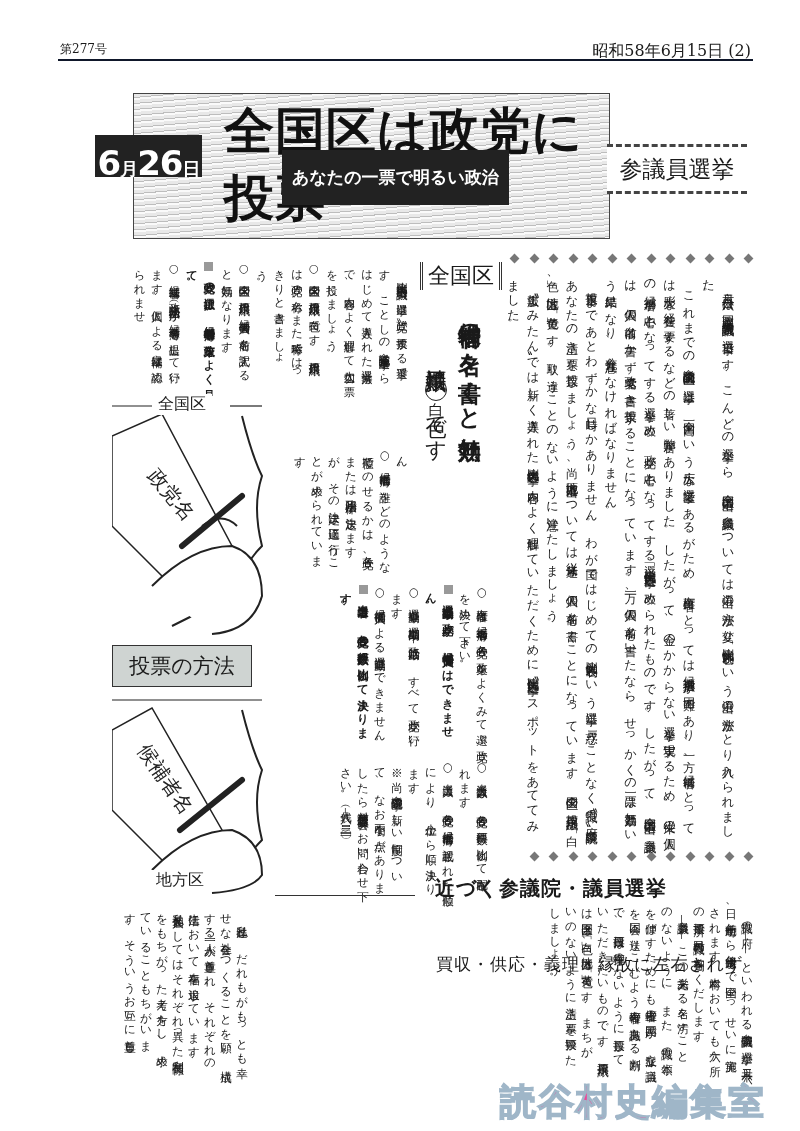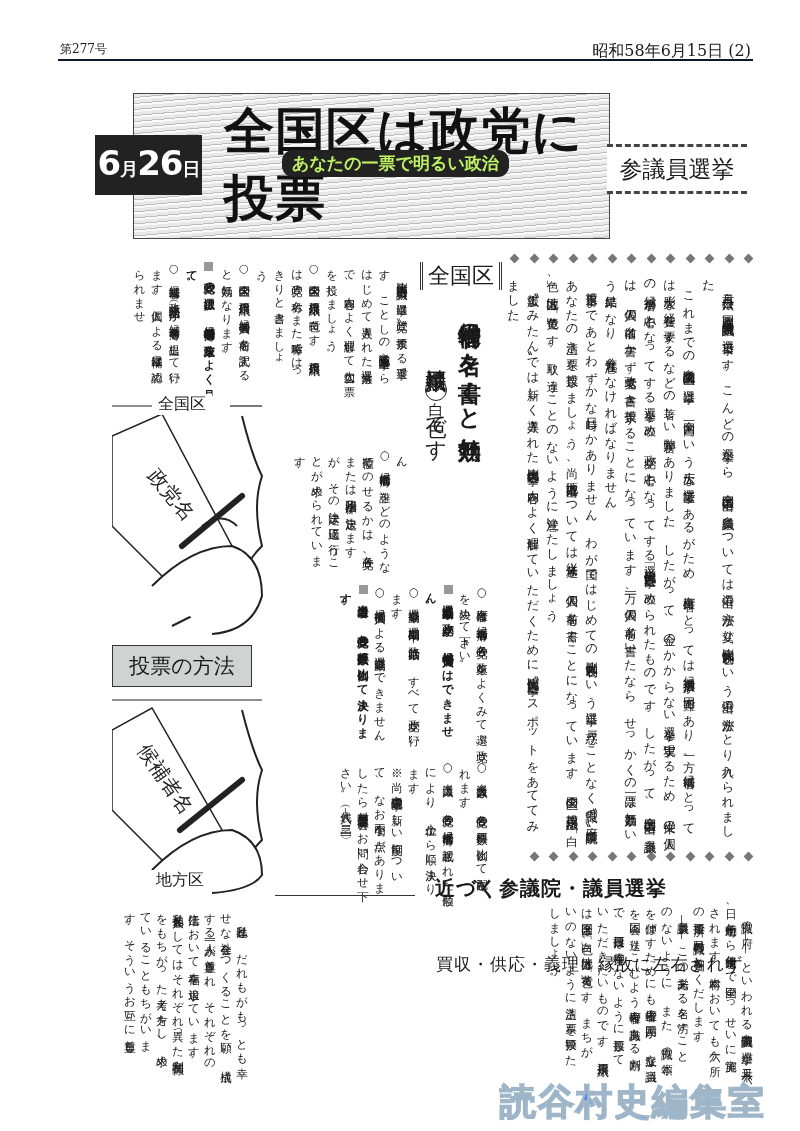--- a/index.html
+++ b/index.html
@@ -7,23 +7,23 @@
   body { position: relative; font-family: "DejaVu Serif", "Liberation Serif", serif; color: #1a1a1a; }
 
   .masthead { position: absolute; left: 58px; top: 35px; width: 695px; height: 26px; border-bottom: 2px solid #0f172a; }
   .issue { position: absolute; left: 2px; top: 6px; font-size: 12px; }
   .paper-title { position: absolute; left: 260px; top: 0px; font-size: 19px; letter-spacing: 8px; font-family: "DejaVu Sans", sans-serif; }
   .date { position: absolute; right: 2px; top: 6px; font-size: 16px; }
 
   .banner { position: absolute; left: 133px; top: 93px; width: 477px; height: 146px; border: 1px solid #444;
     background: repeating-linear-gradient(175deg, #e8e8e8 0px, #e8e8e8 3px, #bdbdbd 3px, #bdbdbd 4px, #fafafa 4px, #fafafa 6px); }
   .banner-line1 { position: absolute; left: 90px; top: 4px; font-size: 50px; font-weight: bold; font-family: "DejaVu Sans", sans-serif; letter-spacing: 1px; color: #111; }
-  .banner-sub { position: absolute; left: 148px; top: 56px; background: #222; color: #bef264; font-size: 17px; font-weight: bold; padding: 2px 10px; font-family: "DejaVu Sans", sans-serif; border-radius: 11px; }
+  .banner-sub { position: absolute; left: 148px; top: 56px; background: #222; color: #ffffff; font-size: 17px; font-weight: bold; padding: 16px 10px; font-family: "DejaVu Sans", sans-serif; }
   .banner-line2 { position: absolute; left: 95px; top: 94px; font-size: 34px; font-weight: bold; font-family: "DejaVu Sans", sans-serif; color: #111; }
-  .date-badge { position: absolute; left: 95px; top: 135px; width: 107px; height: 60px; background: #222; color: #fff;
+  .date-badge { position: absolute; left: 95px; top: 135px; width: 107px; height: 42px; background: #222; color: #fff;
     font-family: "DejaVu Sans", sans-serif; font-weight: bold; font-size: 34px; line-height: 56px; text-align: center; letter-spacing: -1px; }
   .date-badge small { font-size: 18px; }
   .election-tag { position: absolute; left: 607px; top: 144px; width: 140px; height: 50px; border-top: 3px dashed #444; border-bottom: 3px dashed #444;
     font-size: 23px; font-family: "DejaVu Sans", sans-serif; text-align: center; line-height: 44px; background: #fff; }
 
   .vcol { position: absolute; writing-mode: vertical-rl; font-size: 11.5px; line-height: 17px; letter-spacing: 1px; }
   .vcol p { margin: 0; }
   .bold-sans { font-family: "DejaVu Sans", sans-serif; font-weight: bold; }
   .bullet-sq { display: inline-block; width: 9px; height: 9px; background: #999; margin-bottom: 2px; }
 
@@ -38,21 +38,21 @@
   .circled { display: inline-block; border: 1.5px solid #222; border-radius: 50%; width: 22px; height: 22px; line-height: 20px; text-align: center; font-size: 15px; }
 
   .illus { position: absolute; border: 1px solid #222; background: #fff; }
   .illus-label { position: absolute; background: #fff; font-family: "DejaVu Sans", sans-serif; font-size: 16px; padding: 0 6px; }
   .method-box { position: absolute; left: 112px; top: 645px; width: 140px; height: 42px; background: #cfd4d2; border: 1.5px solid #333;
     font-family: "DejaVu Sans", sans-serif; font-size: 21px; text-align: center; line-height: 40px; }
 
   .section2-title { position: absolute; left: 435px; top: 875px; font-size: 20px; font-weight: bold; font-family: Liberation Sans, sans-serif; letter-spacing: 1px; }
   .section2-sub { position: absolute; left: 436px; top: 953px; font-size: 17px; font-family: "DejaVu Sans", sans-serif; letter-spacing: 1px; }
 
-  .watermark { position: absolute; left: 500px; top: 1078px; font-size: 36px; font-family: "DejaVu Sans", sans-serif; font-weight: bold; color: #3b82f6;
+  .watermark { position: absolute; left: 500px; top: 1078px; font-size: 36px; font-family: "DejaVu Sans", sans-serif; font-weight: bold; color: #ec4899;
     -webkit-text-stroke: 1.5px #9fb6c8; letter-spacing: 2px; }
   .rule-h { position: absolute; height: 1px; background: #333; }
 </style>
 </head>
 <body>
 
 <div class="masthead">
   <span class="issue">第277号</span>
   <span class="date">
     <span>昭和58年6月15日</span>

